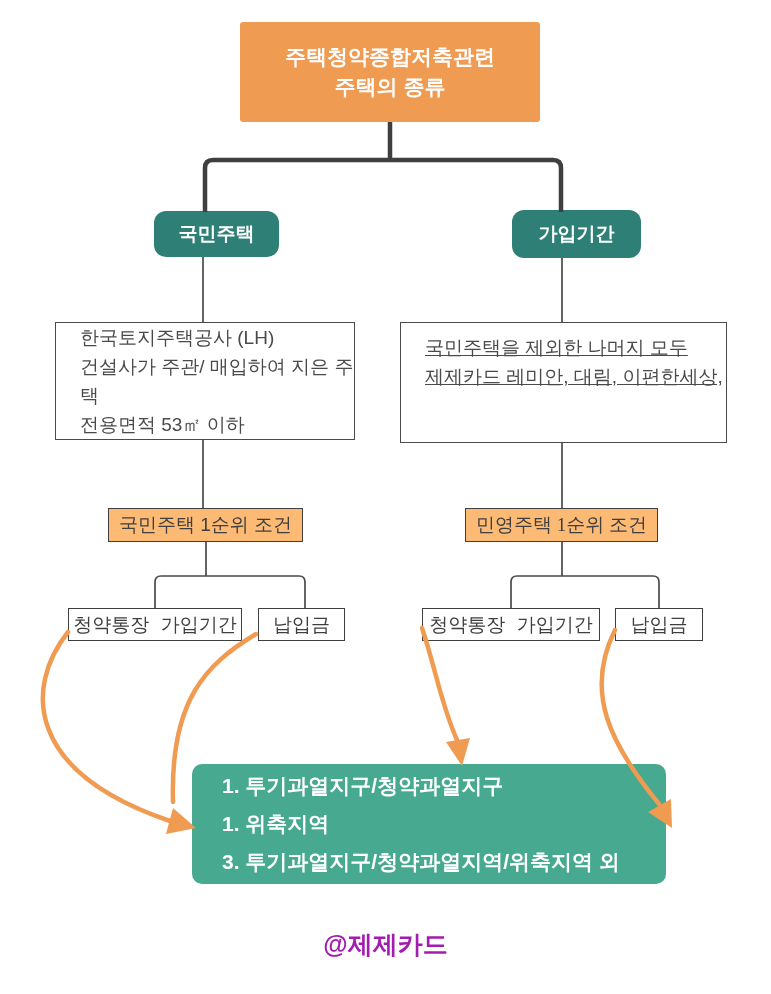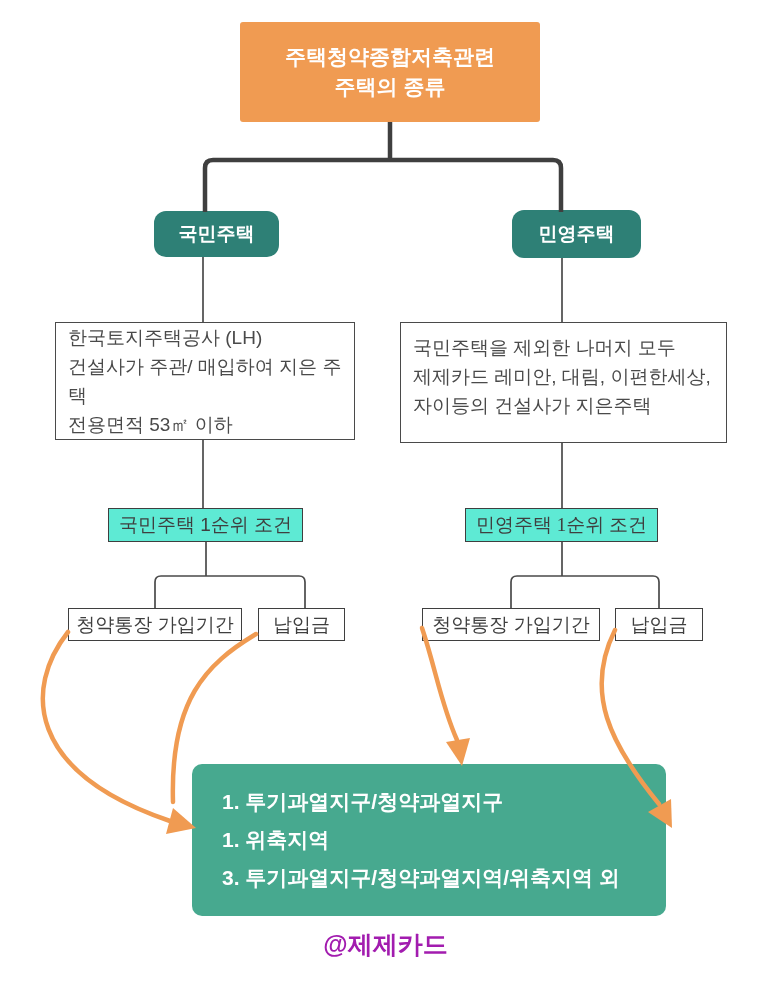--- a/index.html
+++ b/index.html
@@ -21,44 +21,44 @@
 
   .cat-box {
     background: #2E8076; color: #ffffff; font-size: 19px; font-weight: bold;
     align-items: center; text-align: center; border-radius: 12px; margin-left: 14px;
   }
   .cat-left  { left: 140px; top: 211px; width: 125px; height: 46px; }
   .cat-right { left: 498px; top: 210px; width: 129px; height: 48px; }
 
   .desc-box {
     background: #ffffff; border: 1.5px solid #4a4a4a; color: #4a4a4a;
-    font-size: 19px; line-height: 29px; padding-left: 12px; justify-content: center;
+    font-size: 19px; line-height: 29px; padding-left: 24px; justify-content: center;
   }
   .desc-left  { left: 55px;  top: 322px; width: 300px; height: 118px; }
-  .desc-right { left: 400px; top: 322px; width: 327px; height: 121px; justify-content: flex-start; padding-top: 10px; }
+  .desc-right { left: 400px; top: 322px; width: 327px; height: 121px; justify-content: flex-start; padding-top: 10px; text-decoration: underline; }
 
   .cond-box {
-    background: #5eead4; border: 1.5px solid #3f3f3f; color: #3f3f3f;
+    background: #fdba74; border: 1.5px solid #3f3f3f; color: #3f3f3f;
     font-size: 19px; align-items: center; text-align: center;
   }
   .cond-left  { left: 108px; top: 508px; width: 195px; height: 34px; }
   .cond-right { left: 465px; top: 508px; width: 193px; height: 34px; font-family: Liberation Serif, serif; }
 
   .leaf-box {
     background: #ffffff; border: 1.5px solid #3f3f3f; color: #3f3f3f;
     font-size: 19px; align-items: center; text-align: center; top: 608px; height: 33px; position: absolute;
-    display: flex; justify-content: center;
+    display: flex; justify-content: center; font-family: Liberation Mono, monospace;
   }
   .leaf-l1 { left: 68px;  width: 174px; }
   .leaf-l2 { left: 258px; width: 87px; }
   .leaf-r1 { left: 422px; width: 178px; }
   .leaf-r2 { left: 615px; width: 88px; }
 
   .result-box {
-    left: 192px; top: 764px; width: 474px; height: 152px;
+    left: 192px; top: 764px; width: 474px; height: 120px;
     background: #47A98F; color: #ffffff; border-radius: 10px;
     font-size: 21px; font-weight: bold; line-height: 38px;
     padding-left: 30px; justify-content: center;
   }
 
   .credit {
     position: absolute; left: 0; top: 928px; width: 771px; text-align: center;
     color: #a21caf; font-size: 25px; font-weight: bold;
   }
 
@@ -71,32 +71,31 @@
 
   <div class="box root-box">
     <div>주택청약종합저축관련</div>
     <div>주택의 종류</div>
   </div>
 
   <div class="box cat-box cat-left">
     <div>국민주택</div>
   </div>
   <div class="box cat-box cat-right">
-    <div>민영주택</div>
+    <div>가입기간</div>
   </div>
 
   <div class="box desc-box desc-left">
     <div>한국토지주택공사 (LH)</div>
     <div>건설사가 주관/ 매입하여 지은 주택</div>
     <div>전용면적 53㎡ 이하</div>
   </div>
   <div class="box desc-box desc-right">
     <div>국민주택을 제외한 나머지 모두</div>
     <div>제제카드 레미안, 대림, 이편한세상,</div>
-    <div>자이등의 건설사가 지은주택</div>
   </div>
 
   <div class="box cond-box cond-left">
     <div>국민주택 1순위 조건</div>
   </div>
   <div class="box cond-box cond-right">
     <div>민영주택 1순위 조건</div>
   </div>
 
   <div class="leaf-box leaf-l1">

